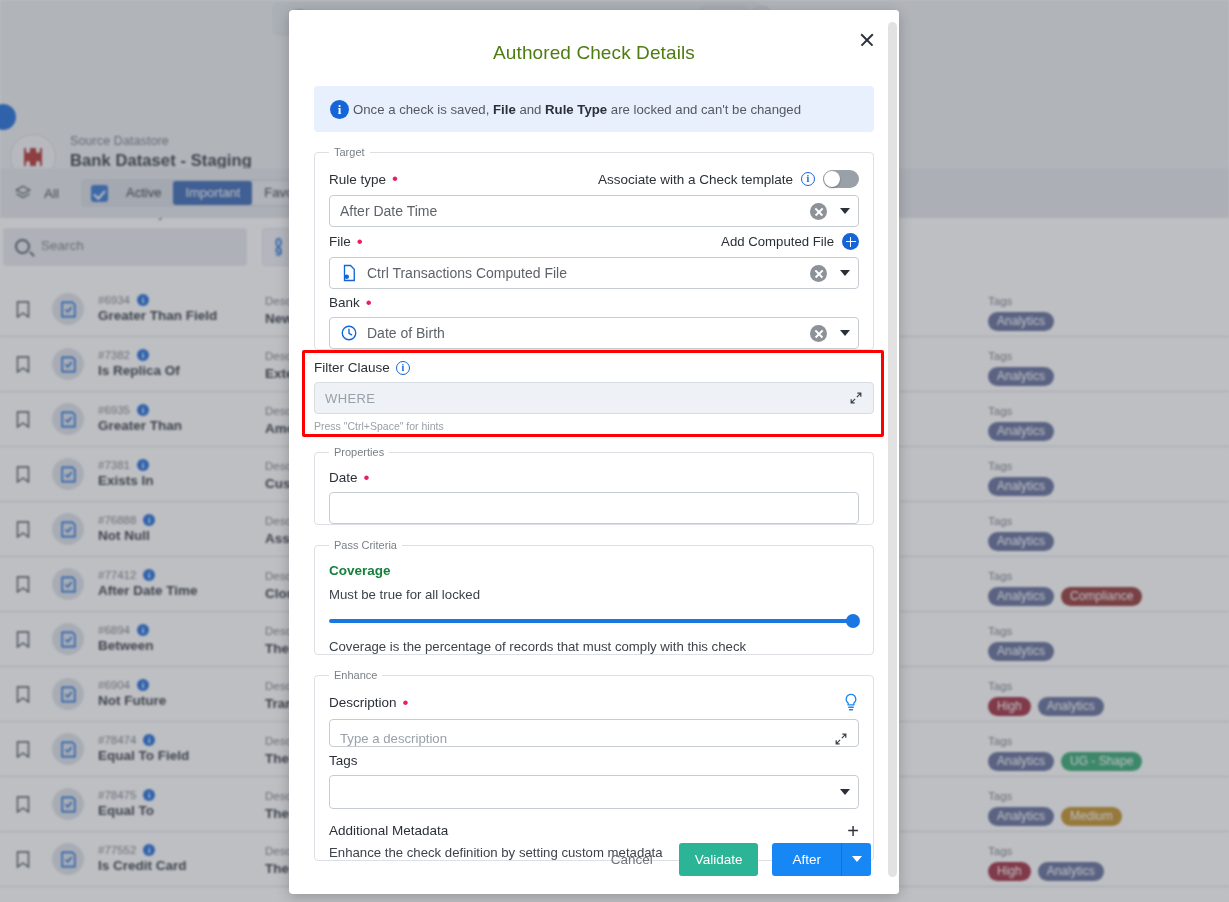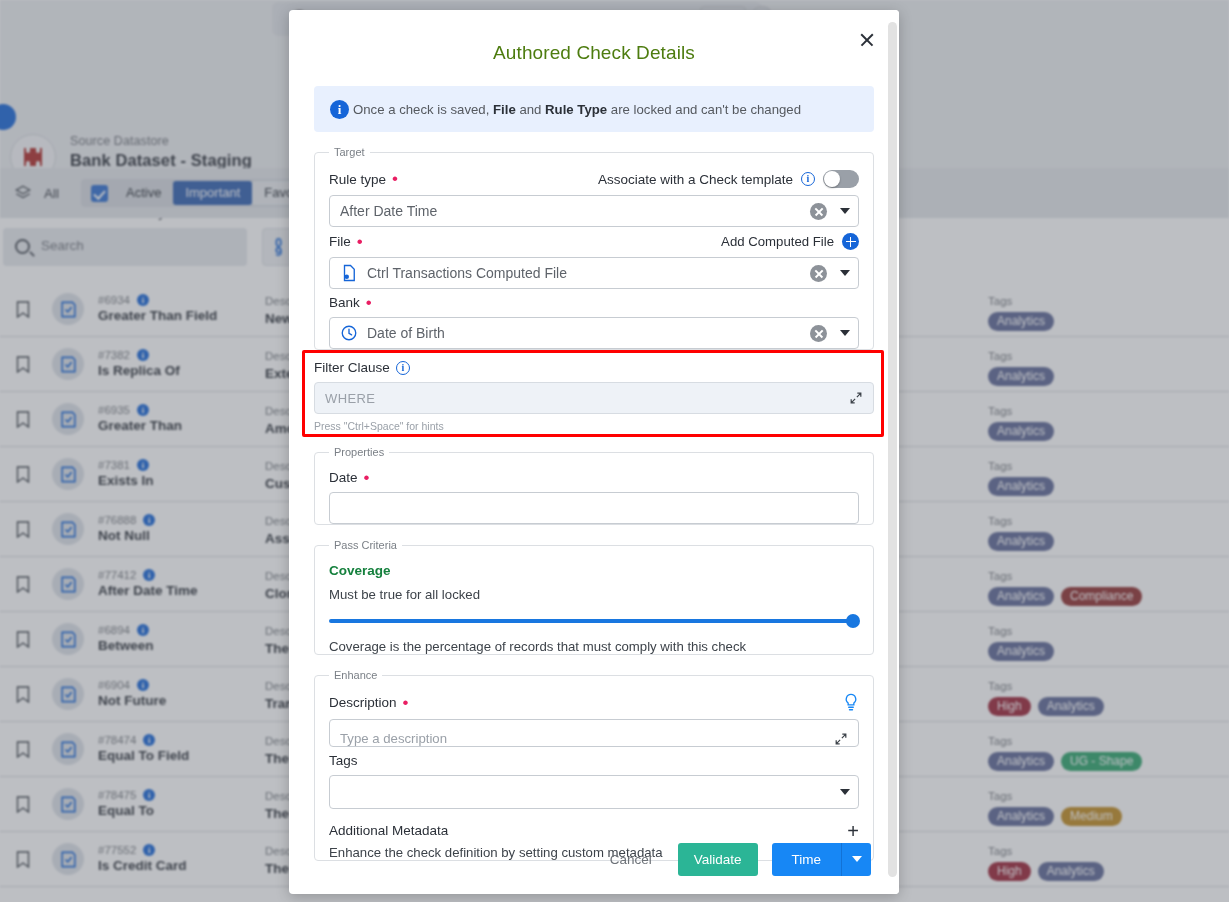--- a/index.html
+++ b/index.html
@@ -765,21 +765,21 @@
         <span class="addl-title">Additional Metadata</span>
         <span class="plus-plain">+</span>
       </div>
       <div class="addl-sub">Enhance the check definition by setting custom metadata</div>
     </fieldset>
 
     <div class="footer">
       <button class="btn-cancel">Cancel</button>
       <button class="btn-validate">Validate</button>
       <span class="btn-save-grp">
-        <button class="btn-save">Time</button>
+        <button class="btn-save">After</button>
         <span class="btn-save-caret">
             <i></i>
           </span>
       </span>
     </div>
   </div>
 
   <div class="filter-highlight"></div>
 </div>
 

